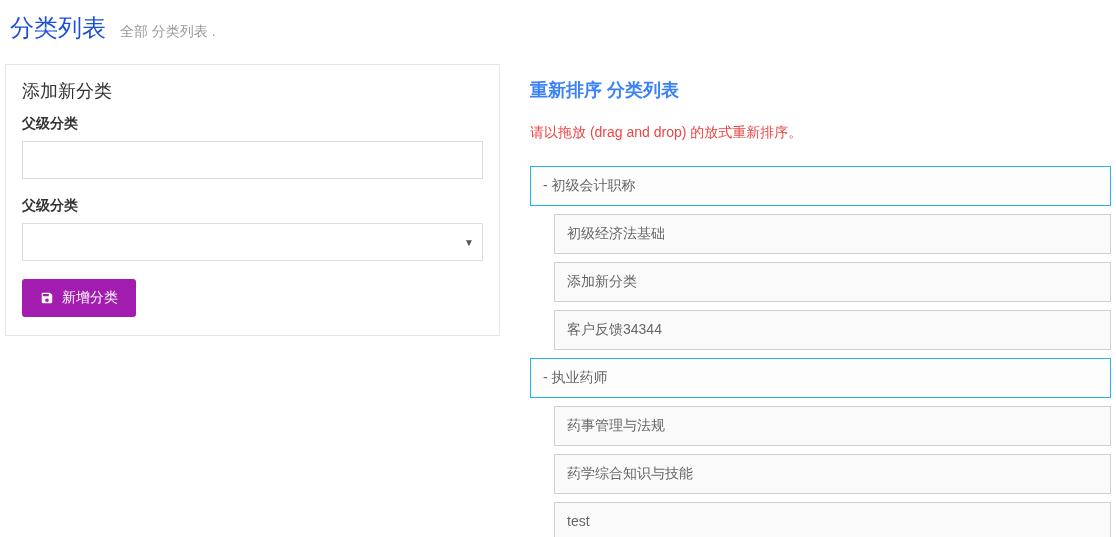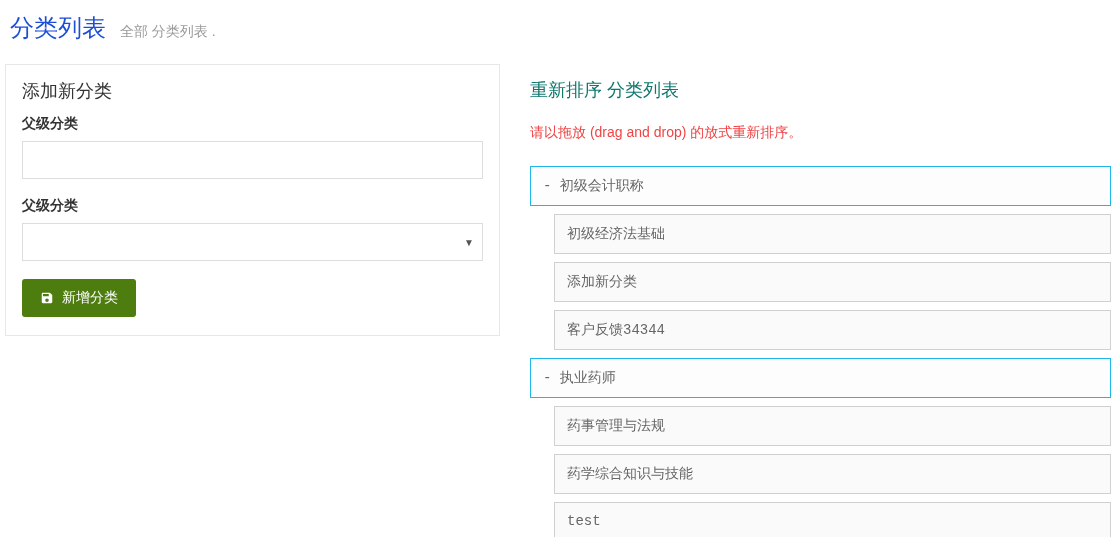--- a/index.html
+++ b/index.html
@@ -85,60 +85,59 @@
       display: flex;
       align-items: center;
       justify-content: flex-end;
       cursor: pointer;
     }
     .select-caret {
       color: #555;
       font-size: 10px;
     }
     .btn-primary {
-      background: #4d7c0f;
+      background: #a21caf;
       color: #fff;
       border: none;
       padding: 10px 18px;
       font-size: 14px;
       border-radius: 3px;
       cursor: pointer;
       display: inline-flex;
       align-items: center;
       gap: 8px;
     }
     .save-icon {
       width: 14px;
       height: 14px;
       display: inline-block;
     }
     .right-title {
       font-size: 18px;
-      font-weight: 400;
-      color: #0f766e;
+      font-weight: 700;
+      color: #3b82f6;
       padding: 14px 0 14px 0;
     }
     .right-hint {
       font-size: 14px;
       color: #ef4444;
       margin: 8px 0 24px 0;
     }
     .cat-list {
       display: flex;
       flex-direction: column;
       gap: 8px;
     }
     .cat-item {
       border: 1px solid #d0d0d0;
       background: #fafafa;
       padding: 10px 12px;
       font-size: 14px;
       color: #666;
       cursor: move;
-      font-family: Liberation Mono, monospace;
     }
     .cat-parent {
       border: 1px solid #1fb6ec;
       background: #fdfdfd;
       color: #666;
     }
     .cat-child {
       margin-left: 24px;
     }
   </style>

